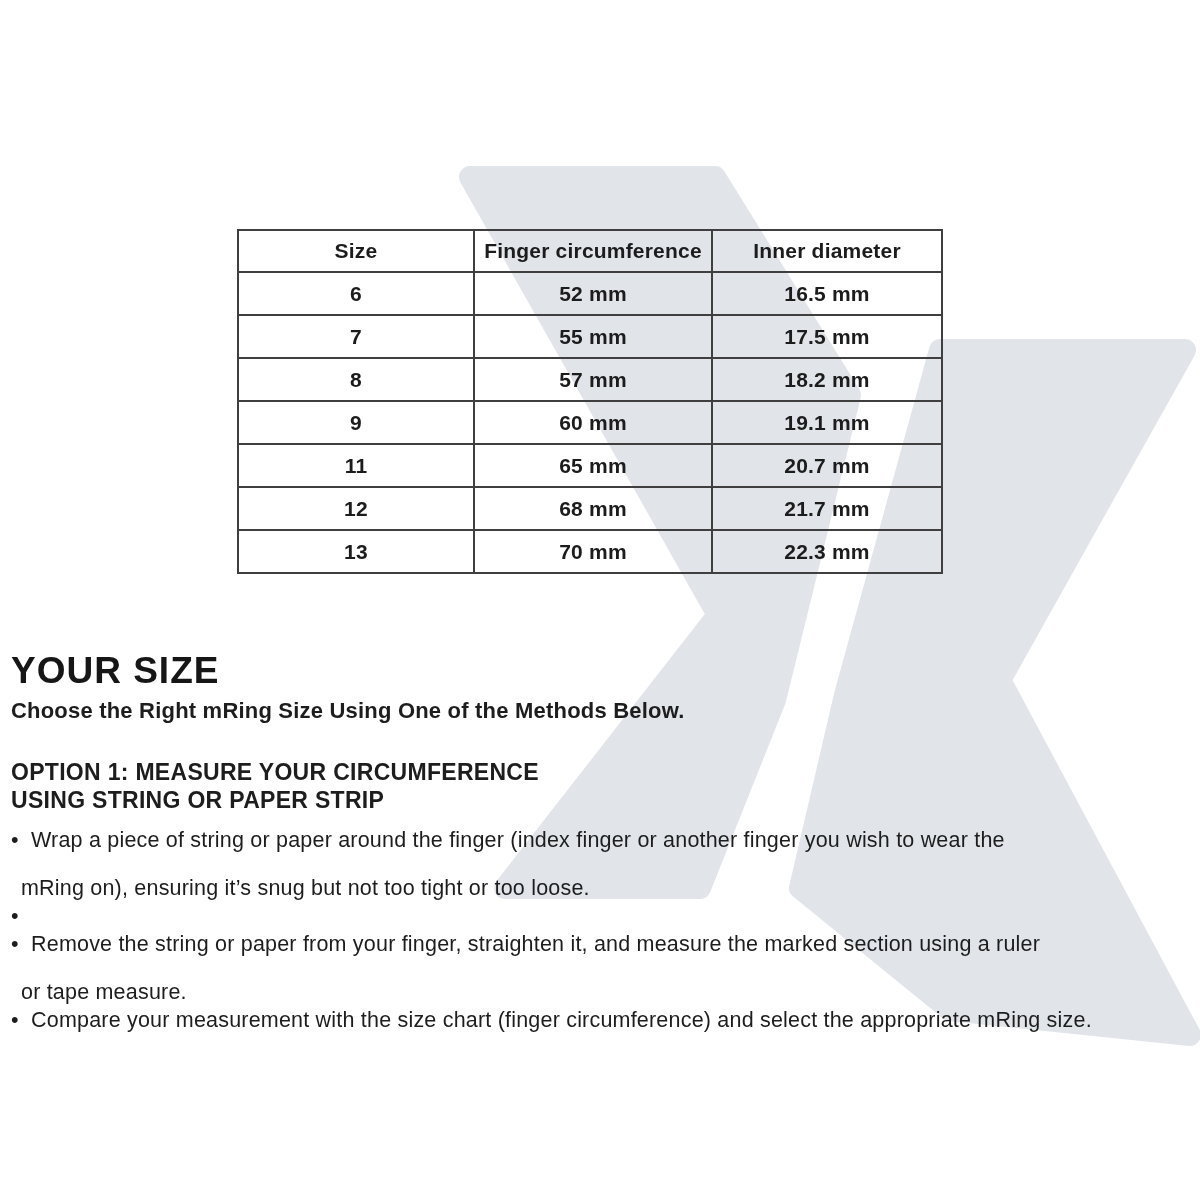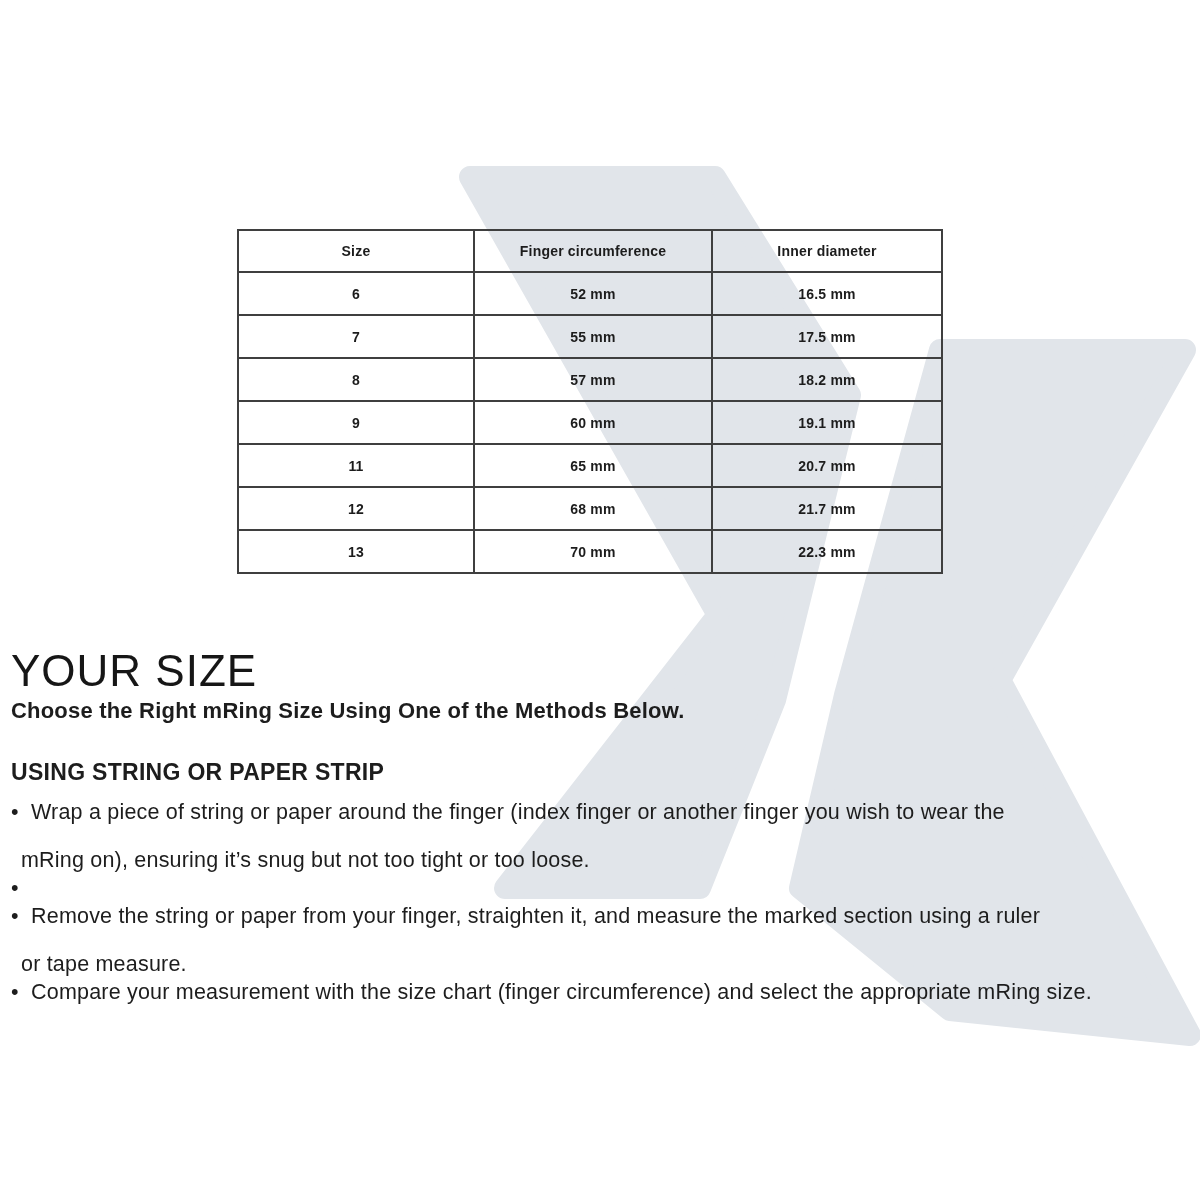--- a/index.html
+++ b/index.html
@@ -23,38 +23,38 @@
     top: 229px;
     width: 704px;
     border-collapse: collapse;
     table-layout: fixed;
     background: transparent;
   }
   table.size-chart th, table.size-chart td {
     border: 2px solid #3f3f3f;
     text-align: center;
     vertical-align: middle;
-    font-size: 14px;
+    font-size: 21px;
     font-weight: 600;
     letter-spacing: 0.2px;
     padding: 0;
     color: #1c1c1c;
     background: transparent;
   }
   table.size-chart thead tr { height: 42px; }
   table.size-chart tbody tr { height: 43px; }
   .info {
     position: absolute;
     left: 11px;
     top: 648px;
     width: 1186px;
   }
   .page-title {
-    font-size: 44px;
-    font-weight: 400;
+    font-size: 37px;
+    font-weight: 700;
     letter-spacing: 1px;
     line-height: 46px;
     color: #161616;
   }
   .subtitle {
     margin-top: 4px;
     font-size: 22px;
     font-weight: 700;
     letter-spacing: 0.2px;
     line-height: 26px;
@@ -138,20 +138,21 @@
           <td>70 mm</td>
           <td>22.3 mm</td>
         </tr>
       </tbody>
   </table>
 
   <div class="info">
     <div class="page-title">YOUR SIZE</div>
     <div class="subtitle">Choose the Right mRing Size Using One of the Methods Below.</div>
     <div class="option-heading">
+      <div>OPTION 1: MEASURE YOUR CIRCUMFERENCE</div>
       <div>USING STRING OR PAPER STRIP</div>
     </div>
     <div class="bullets">
         <div class="bullet-line">
           <span class="bullet-mark">•</span>
           <span class="bullet-text">Wrap a piece of string or paper around the finger (index finger or another finger you wish to wear the</span>
         </div>
         <div class="bullet-line continuation">
           <span class="bullet-mark"></span>
           <span class="bullet-text">mRing on), ensuring it’s snug but not too tight or too loose.</span>

